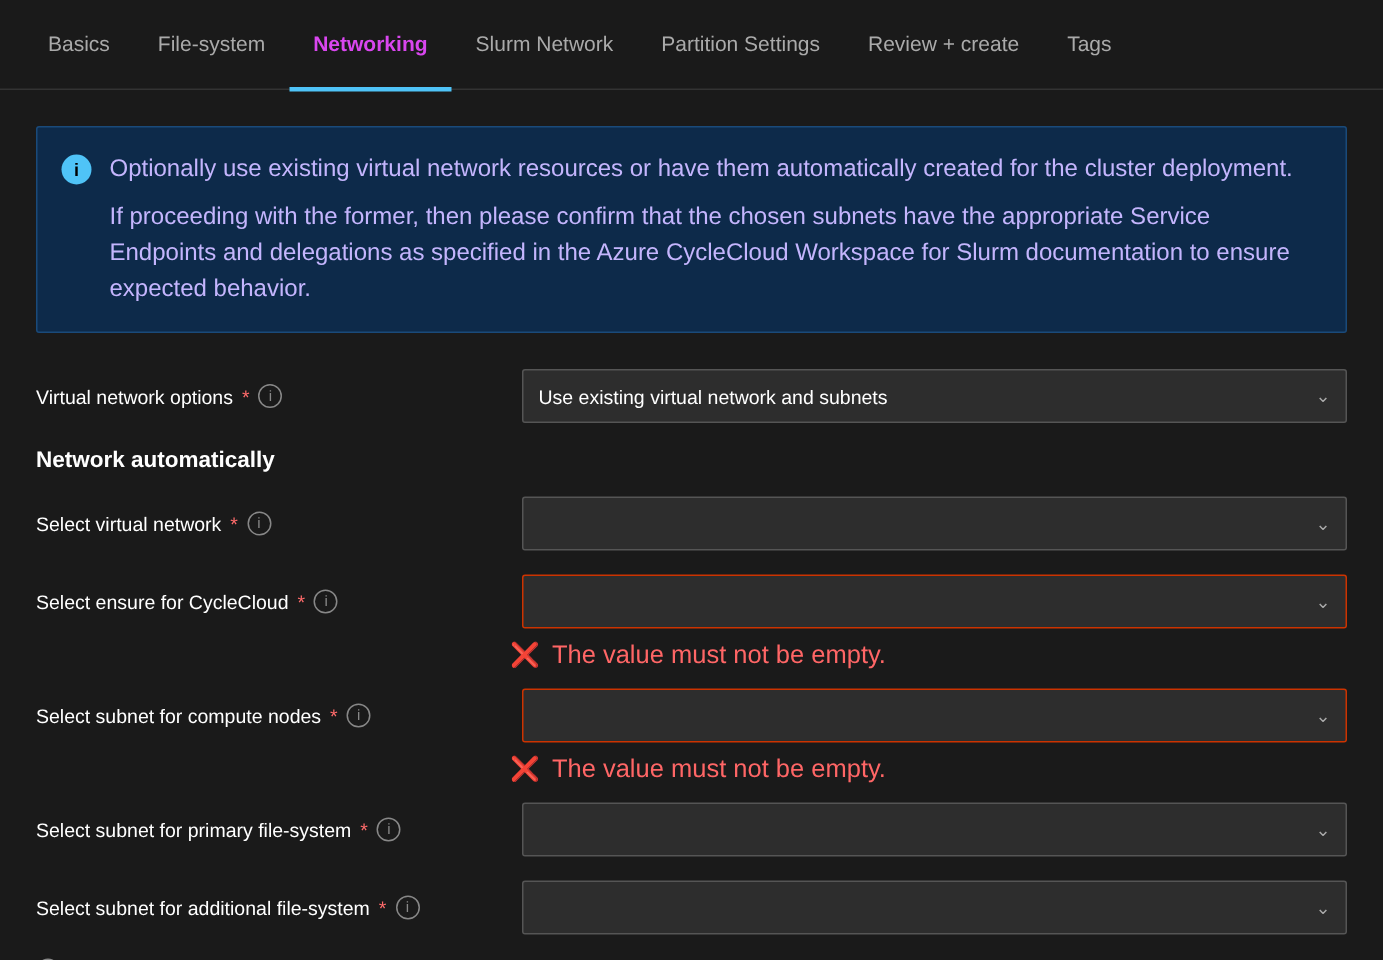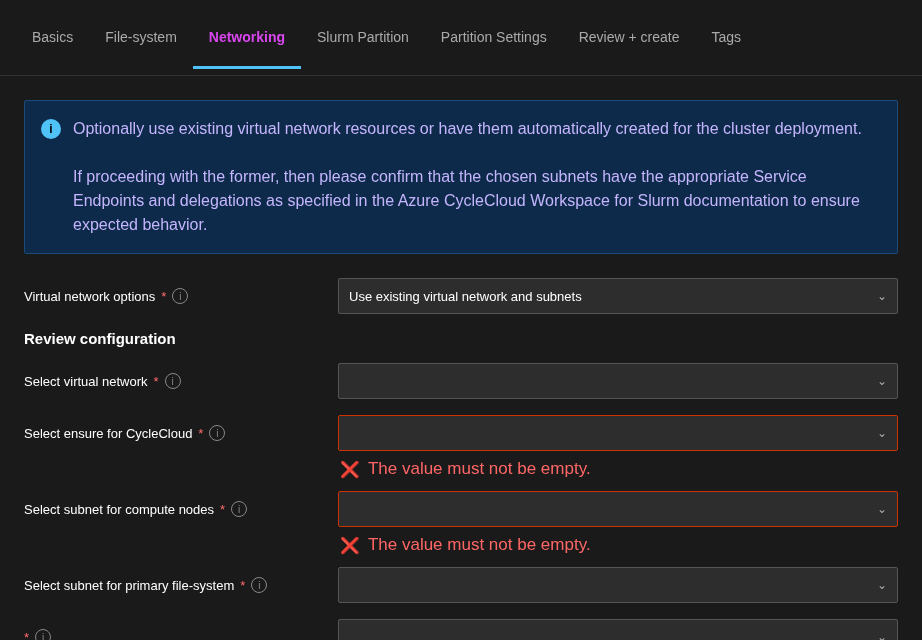--- a/index.html
+++ b/index.html
@@ -13,21 +13,21 @@
       overflow-x: hidden;
     }
 
     
     .top-nav {
       display: flex;
       align-items: center;
       background-color: #1a1a1a;
       border-bottom: 1px solid #333;
       padding: 0 16px;
-      height: 76px;
+      height: 60px;
       gap: 0;
     }
     .nav-item {
       padding: 0 16px;
       height: 60px;
       display: flex;
       align-items: center;
       cursor: pointer;
       color: #aaaaaa;
       font-size: 14px;
@@ -71,28 +71,28 @@
       font-size: 12px;
       flex-shrink: 0;
       margin-top: 2px;
     }
     .info-text {
       color: #c4b5fd;
       font-size: 16px;
       line-height: 1.5;
     }
     .info-text p + p {
-      margin-top: 24px;
+      margin-top: 8px;
     }
 
     
     .form-row {
       display: flex;
       margin-bottom: 16px;
-      gap: 14px;
+      gap: 24px;
     }
     .form-label {
       display: flex;
       align-items: center;
       gap: 6px;
       min-width: 300px;
       color: #ffffff;
       font-size: 13px;
     }
     .required-star {
@@ -193,21 +193,21 @@
       margin-bottom: 4px;
     }
   </style>
 </head>
 <body>
 
 <nav class="top-nav">
   <div class="nav-item">Basics</div>
   <div class="nav-item">File-system</div>
   <div class="nav-item active">Networking</div>
-  <div class="nav-item">Slurm Partition</div>
+  <div class="nav-item">Slurm Network</div>
   <div class="nav-item">Partition Settings</div>
   <div class="nav-item">Review + create</div>
   <div class="nav-item">Tags</div>
 </nav>
 
 <div class="main-content">
 
   <div class="info-box">
     <div class="info-icon">i</div>
     <div class="info-text">
@@ -223,21 +223,21 @@
       <div class="info-circle">
         <span>i</span>
       </div>
     </div>
     <div class="dropdown">
       <span class="dropdown-value">Use existing virtual network and subnets</span>
       <span class="dropdown-chevron">⌄</span>
     </div>
   </div>
 
-  <div class="section-heading">Review configuration</div>
+  <div class="section-heading">Network automatically</div>
 
   <div class="form-group">
     <div class="form-row">
       <div class="form-label">
         <span>Select virtual network</span>
         <span class="required-star">*</span>
         <div class="info-circle">
           <span>i</span>
         </div>
       </div>
@@ -300,20 +300,21 @@
       <div class="dropdown">
         <span class="dropdown-empty">&nbsp;</span>
         <span class="dropdown-chevron">⌄</span>
       </div>
     </div>
   </div>
 
   <div class="form-group">
     <div class="form-row">
       <div class="form-label">
+        <span>Select subnet for additional file-system</span>
         <span class="required-star">*</span>
         <div class="info-circle">
           <span>i</span>
         </div>
       </div>
       <div class="dropdown">
         <span class="dropdown-empty">&nbsp;</span>
         <span class="dropdown-chevron">⌄</span>
       </div>
     </div>

